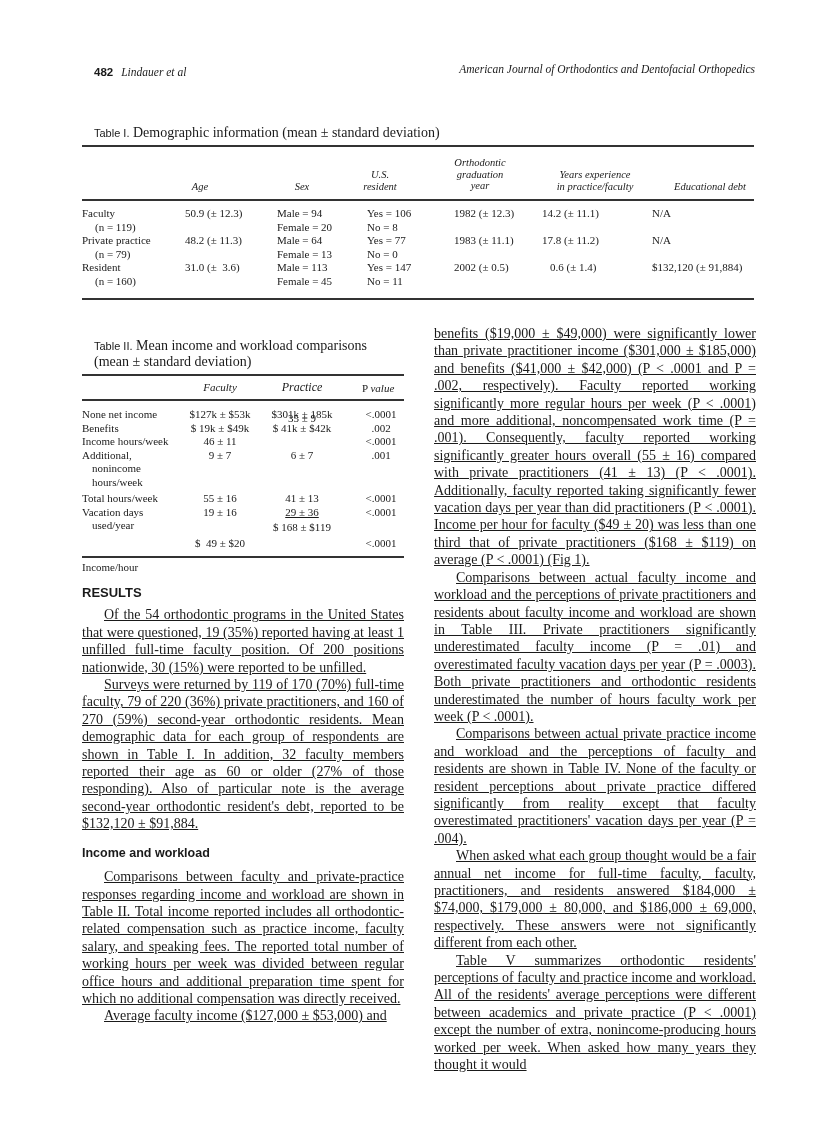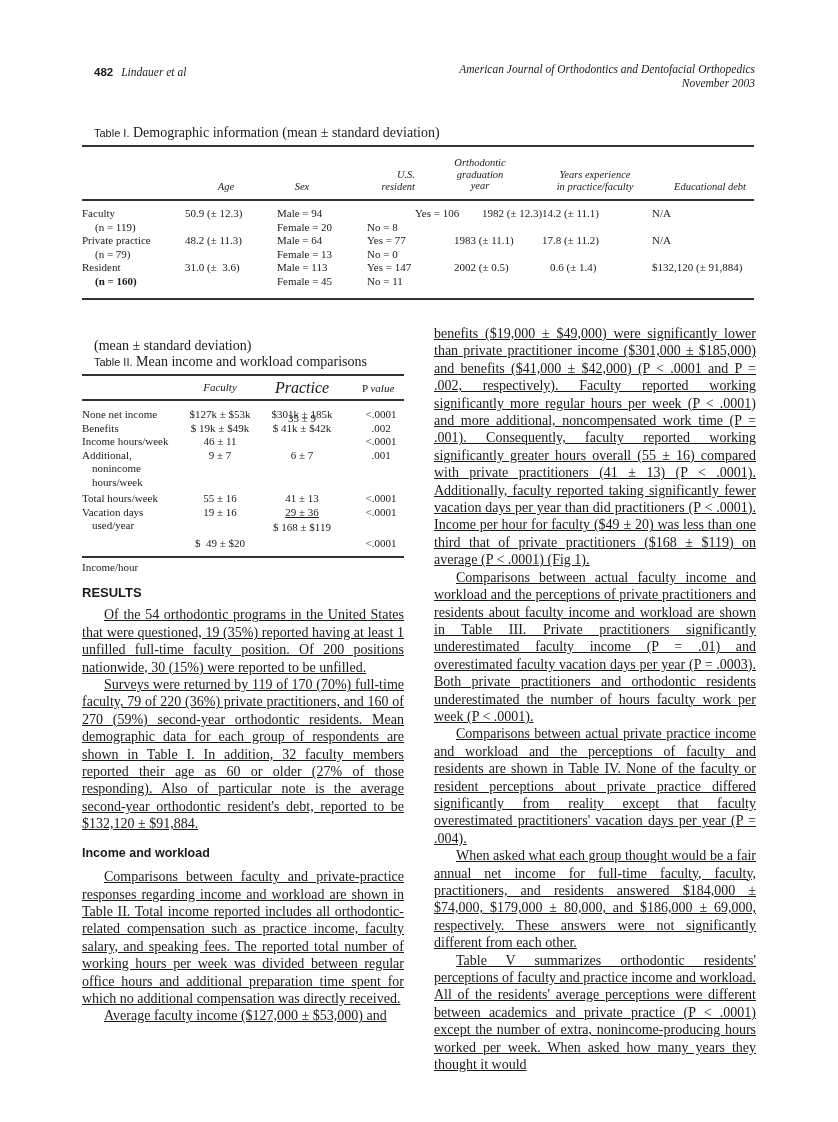--- a/index.html
+++ b/index.html
@@ -27,33 +27,32 @@
 </style>
 </head>
 <body>
 
 <div class="abs running-left">
   <span class="hdr-num">482</span>&nbsp;
   <span class="hdr-it">Lindauer et al</span>
 </div>
 <div class="abs running-right hdr-it">
   <div>American Journal of Orthodontics and Dentofacial Orthopedics</div>
-  <div>November 2003</div>
 </div>
 
 <div class="abs tcap" style="left:82px; top:125px;">
   <span class="tl">Table I.</span>
   <span>Demographic information (mean ± standard deviation)</span>
 </div>
 <div class="rule" style="left:82px; width:672px; top:145px; height:1.5px;"></div>
 
 <div class="t1">
-  <div class="hd" style="left:186px; width:80px; top:181px;">Age</div>
+  <div class="hd" style="left:160px; width:80px; top:181px;">Age</div>
   <div class="hd" style="left:262px; width:80px; top:181px;">Sex</div>
-  <div class="hd" style="left:345px; width:70px; top:169px;text-align:right;">
+  <div class="hd" style="left:345px; width:70px; top:169px;">
     <div>U.S.</div>
     <div>resident</div>
   </div>
   <div class="hd" style="left:440px; width:80px; top:157px;">
     <div>Orthodontic</div>
     <div>graduation</div>
     <div>year</div>
   </div>
   <div class="hd" style="left:535px; width:120px; top:169px;">
     <div>Years experience</div>
@@ -62,66 +61,66 @@
   <div class="hd" style="left:655px; width:110px; top:181px;">Educational debt</div>
 
   <div class="rule" style="left:82px; width:672px; top:199px; height:1.5px;"></div>
 
   <div>
     <div class="cell" style="left:82px; top:207px;">Faculty</div>
     <div class="cell" style="left:95px; top:220.5px;">(n = 119)</div>
     <div class="cell" style="left:185px; top:207px;">50.9 (± 12.3)</div>
     <div class="cell" style="left:277px; top:207px;">Male = 94</div>
     <div class="cell" style="left:277px; top:220.5px;">Female = 20</div>
-    <div class="cell" style="left:367px; top:207px;margin-left:48px;">Yes = 106</div>
+    <div class="cell" style="left:367px; top:207px;">Yes = 106</div>
     <div class="cell" style="left:367px; top:220.5px;">No = 8</div>
-    <div class="cell" style="left:454px; top:207px;margin-left:28px;">1982 (± 12.3)</div>
+    <div class="cell" style="left:454px; top:207px;">1982 (± 12.3)</div>
     <div class="cell" style="left:542px; top:207px;">14.2 (± 11.1)</div>
     <div class="cell" style="left:652px; top:207px;">N/A</div>
   </div>
 
   <div>
     <div class="cell" style="left:82px; top:234px;">Private practice</div>
     <div class="cell" style="left:95px; top:247.5px;">(n = 79)</div>
     <div class="cell" style="left:185px; top:234px;">48.2 (± 11.3)</div>
     <div class="cell" style="left:277px; top:234px;">Male = 64</div>
     <div class="cell" style="left:277px; top:247.5px;">Female = 13</div>
     <div class="cell" style="left:367px; top:234px;">Yes = 77</div>
     <div class="cell" style="left:367px; top:247.5px;">No = 0</div>
     <div class="cell" style="left:454px; top:234px;">1983 (± 11.1)</div>
     <div class="cell" style="left:542px; top:234px;">17.8 (± 11.2)</div>
     <div class="cell" style="left:652px; top:234px;">N/A</div>
   </div>
 
   <div>
     <div class="cell" style="left:82px; top:261px;">Resident</div>
-    <div class="cell" style="left:95px; top:274.5px;font-weight:bold;">(n = 160)</div>
+    <div class="cell" style="left:95px; top:274.5px;">(n = 160)</div>
     <div class="cell" style="left:185px; top:261px; white-space:pre;">31.0 (±  3.6)</div>
     <div class="cell" style="left:277px; top:261px;">Male = 113</div>
     <div class="cell" style="left:277px; top:274.5px;">Female = 45</div>
     <div class="cell" style="left:367px; top:261px;">Yes = 147</div>
     <div class="cell" style="left:367px; top:274.5px;">No = 11</div>
     <div class="cell" style="left:454px; top:261px;">2002 (± 0.5)</div>
     <div class="cell" style="left:550px; top:261px;">0.6 (± 1.4)</div>
     <div class="cell" style="left:652px; top:261px;">$132,120 (± 91,884)</div>
   </div>
 
   <div class="rule" style="left:82px; width:672px; top:298px; height:1.5px;"></div>
 </div>
 
 <div class="abs tcap" style="left:82px; top:338px;">
-  <div>(mean ± standard deviation)</div>
   <div><span class="tl">Table II.</span>
   <span>Mean income and workload comparisons</span></div>
+  <div>(mean ± standard deviation)</div>
 </div>
 <div class="rule" style="left:82px; width:322px; top:374px; height:1.5px;"></div>
 
 <div class="t2">
   <div class="hd" style="left:180px; width:80px; top:382px; font-size:11px;">Faculty</div>
-  <div class="hd" style="left:262px; width:80px; top:382px; font-size:16px;">Practice</div>
+  <div class="hd" style="left:262px; width:80px; top:382px; font-size:12px;">Practice</div>
   <div class="cell" style="left:362px; top:382px;">
     <span>P</span> <i>value</i>
   </div>
 
   <div class="rule" style="left:82px; width:322px; top:399px; height:1.5px;"></div>
 
   <div>
     <div class="cell" style="left:82px; top:408px;">None net income</div>
     <div class="cell c" style="left:180px; width:80px; top:408px;">$127k ± $53k</div>
     <div class="cell c" style="left:262px; width:80px; top:408px;">$301k ± 185k</div>

